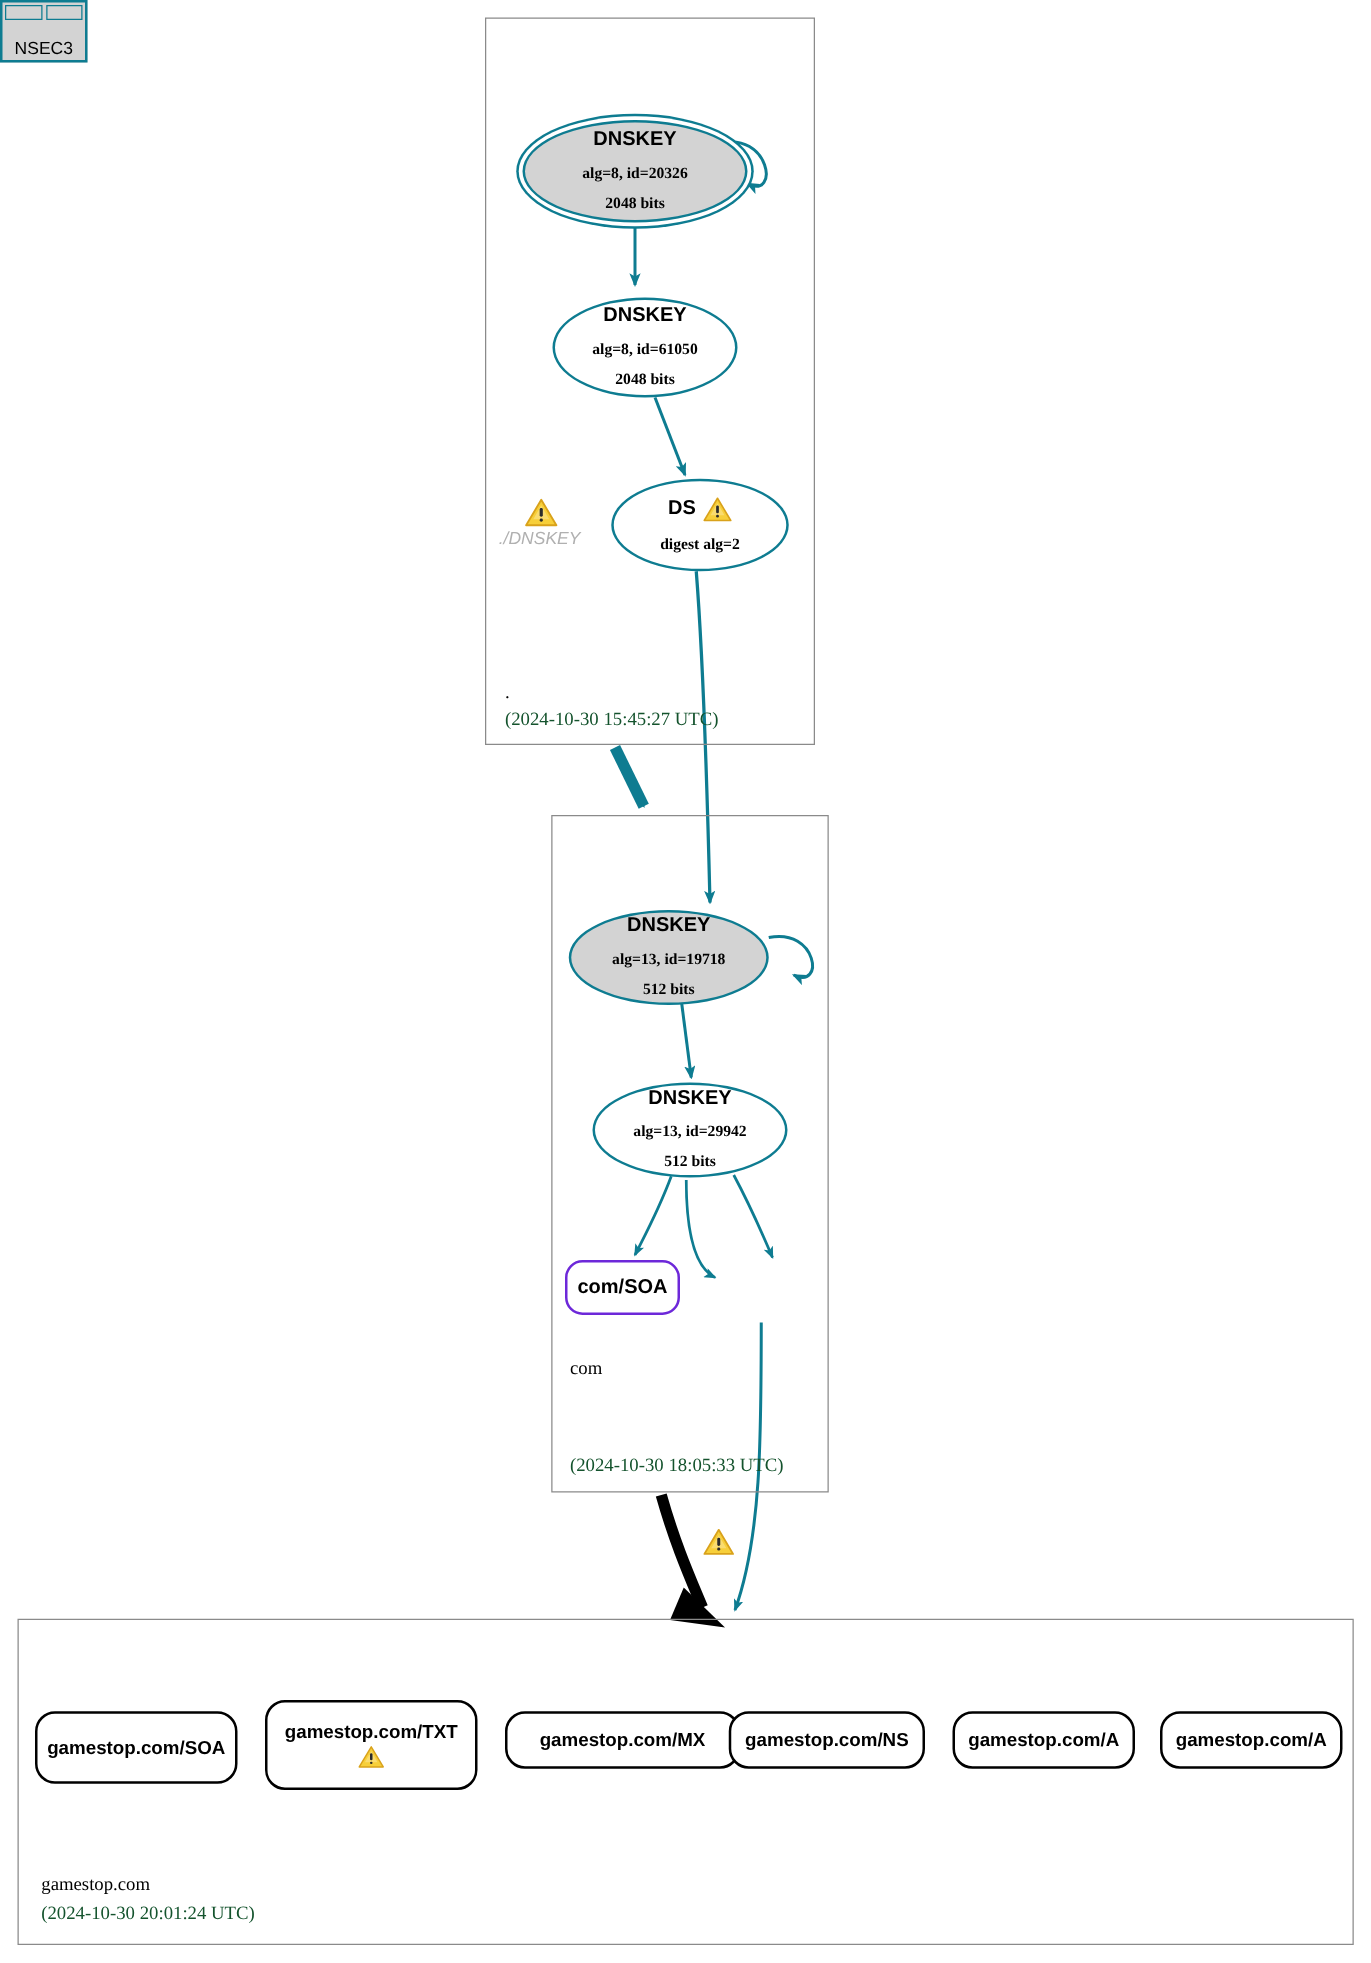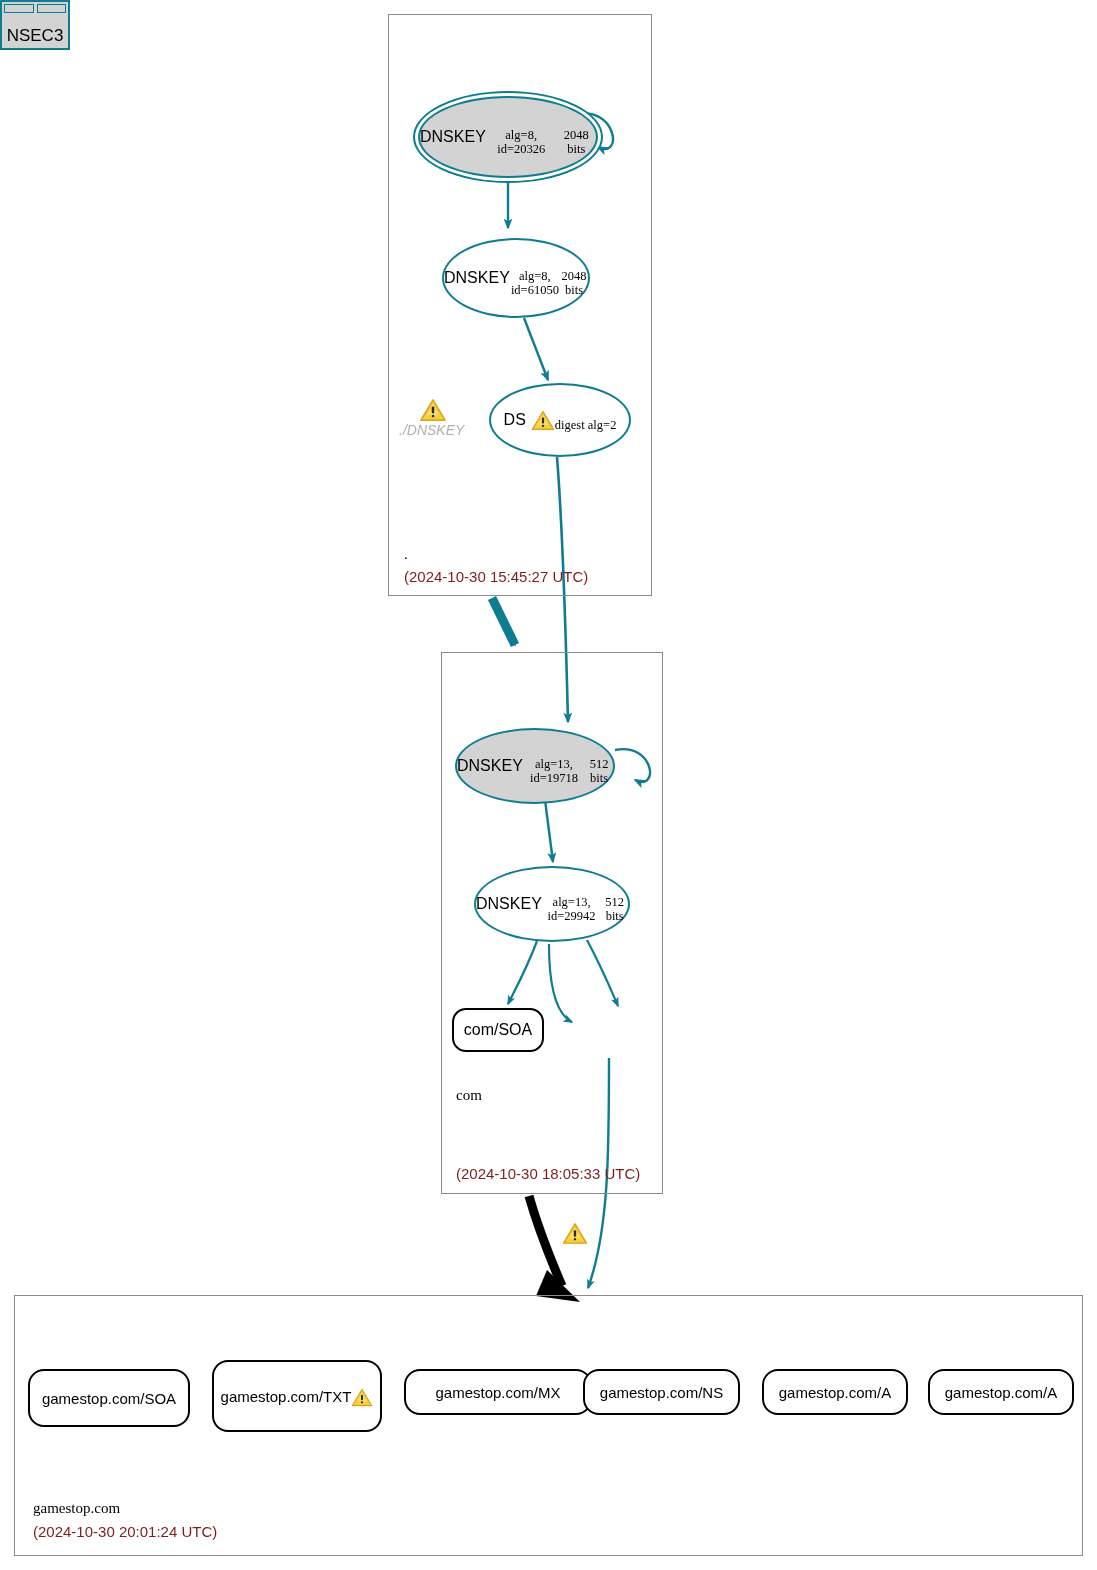--- a/index.html
+++ b/index.html
@@ -29,34 +29,35 @@
   }
   .zone-label {
     position: absolute;
     font-family: "Liberation Serif", serif;
     font-size: 15px;
     color: #000000;
     white-space: nowrap;
   }
   .zone-date {
     position: absolute;
-    font-family: Liberation Sans, sans-serif;
+    font-family: Liberation Serif, serif;
     font-size: 15px;
-    color: #7f1d1d;
+    color: #14532d;
     white-space: nowrap;
   }
   
   .node {
     position: absolute;
     box-sizing: border-box;
     display: flex;
-    flex-direction: row;
+    flex-direction: column;
     align-items: center;
     justify-content: center;
     text-align: center;
+    font-weight: bold;
   }
   .ellipse {
     border: 2px solid #0e7c91;
     border-radius: 50%;
     background: #ffffff;
   }
   .ellipse.filled {
     background: #d3d3d3;
   }
   .ellipse.double {
@@ -69,21 +70,21 @@
     line-height: 1.05;
   }
   .node-sub {
     font-family: "Liberation Serif", serif;
     font-size: 12.5px;
     color: #000000;
     line-height: 1.15;
     margin-top: 10px;
   }
   .rr-teal {
-    border: 2px solid #000000;
+    border: 2px solid #6d28d9;
     border-radius: 14px;
     background: #ffffff;
     font-family: "Liberation Sans", sans-serif;
     font-size: 16px;
     color: #000000;
   }
   .rr-black {
     border: 2px solid #000000;
     border-radius: 16px;
     background: #ffffff;
@@ -110,21 +111,21 @@
     background: #d3d3d3;
     border: 1px solid #0e7c91;
     box-sizing: border-box;
   }
   .nsec3-body {
     flex: 1;
     display: flex;
     align-items: center;
     justify-content: center;
     font-family: "Liberation Sans", sans-serif;
-    font-size: 17px;
+    font-size: 14px;
     color: #000000;
     margin-top: 13px;
   }
   
   .warn {
     position: absolute;
     line-height: 0;
   }
   .warn svg { display: block; }
   .dnskey-tag {

